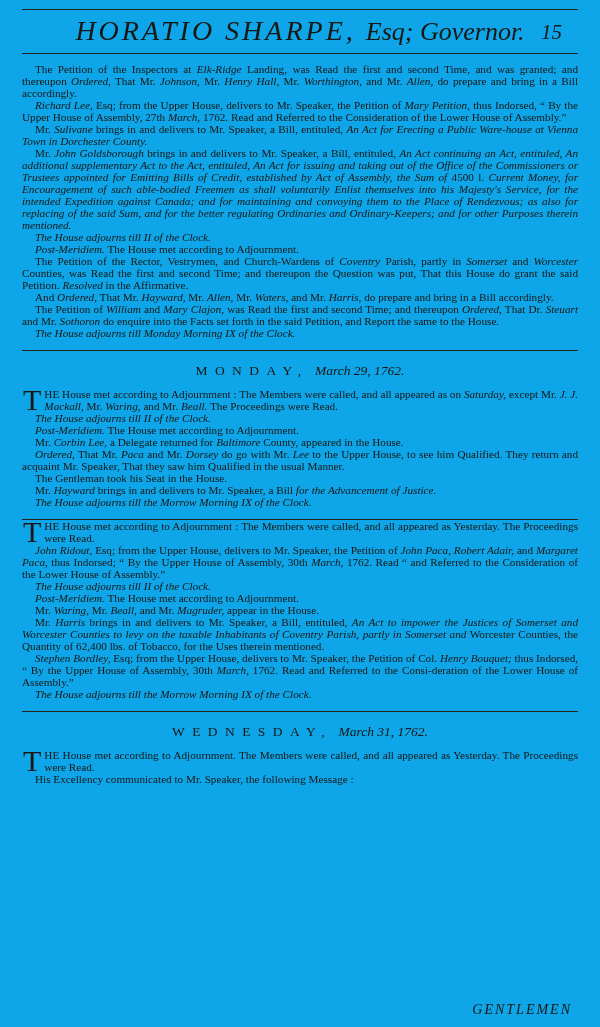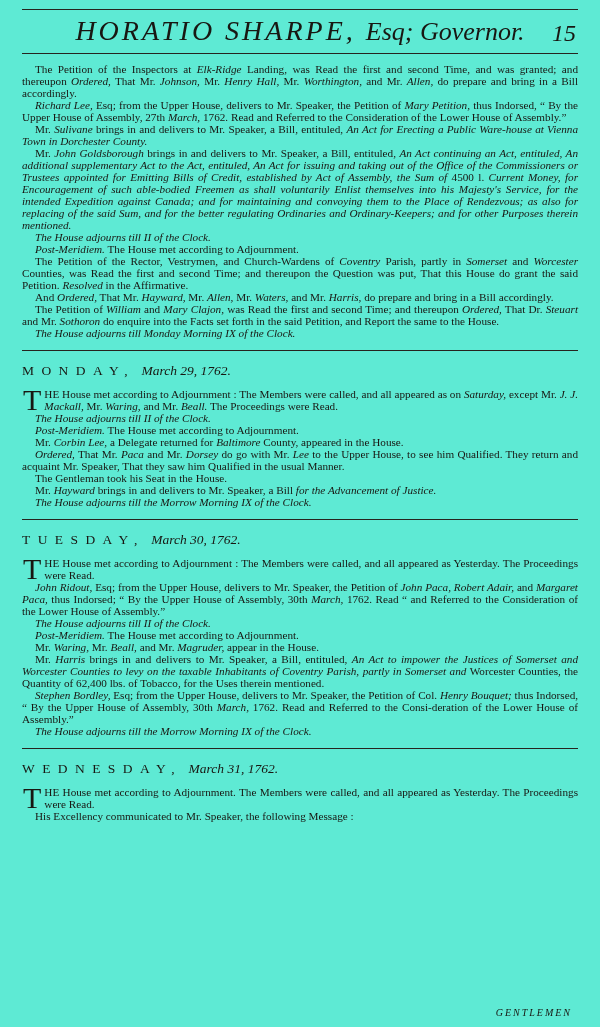--- a/index.html
+++ b/index.html
@@ -1,39 +1,39 @@
 <!DOCTYPE html>
 <html><head>
 <meta charset="utf-8">
 <style>
   * { margin:0; padding:0; box-sizing:border-box; }
   html, body { background:#dedbd3; }
   .page {
     width:600px; height:1027px; margin:0 auto; position:relative; overflow:hidden;
-    background:#5eead4; color:#181712;
+    background:#0ea5e9; color:#181712;
     font-family:"Liberation Serif", serif;
     padding:6px 22px 0;
   }
   .rule { border-top:1.5px solid #26241f; }
   .top-rule { margin-top:3px; }
   .page-header { position:relative; text-align:center; padding:5px 0 3px; white-space:nowrap; }
   .header-title-main { font-style:italic; font-size:28px; letter-spacing:3px; }
   .header-title-suffix { font-style:italic; font-size:26px; margin-left:6px; }
-  .page-number { position:absolute; right:2px; top:10px; font-style:italic; font-size:24px; }
+  .page-number { position:absolute; right:16px; top:10px; font-style:italic; font-size:21px; }
   .header-rule { margin:3px 0 9px; }
   .doc-body { font-size:11.2px; line-height:12px; text-align:justify; }
   p.para { text-indent:13px; margin:0; }
   p.has-drop { text-indent:0; }
   .it { font-style:italic; }
   .dropcap { float:left; font-size:30px; line-height:22px; padding:1px 3px 0 1px; }
   .section-rule { border-top:1px solid #26241f; margin-top:11px; }
-  .section-heading { margin:14px 0 11px; }
+  .section-heading { text-align:center; margin:14px 0 11px; }
   .section-heading .day { font-size:13.5px; letter-spacing:0.55em; }
   .section-heading .date { font-size:13.5px; font-style:italic; margin-left:3px; }
-  .catchword { position:absolute; right:28px; bottom:9px; font-style:italic; font-size:10px; letter-spacing:2px; }
+  .catchword { position:absolute; right:28px; bottom:9px; font-style:italic; font-size:14px; letter-spacing:2px; }
 </style>
 </head>
 <body>
 
 <div class="page">
   <div class="rule top-rule"></div>
 
   <header class="page-header">
     <span class="header-title-main">HORATIO SHARPE,</span>
     <span class="header-title-suffix">Esq; Governor.</span>
@@ -57,21 +57,20 @@
       <div class="section-heading"><span class="day">MONDAY,</span><span class="date"> March 29, 1762.</span></div>
       <p class="para has-drop"><span class="dropcap">T</span><span>HE House met according to Adjournment : The Members were called, and all appeared as on </span><span class="it">Saturday,</span><span> except Mr. </span><span class="it">J. J. Mackall,</span><span> Mr. </span><span class="it">Waring,</span><span> and Mr. </span><span class="it">Beall.</span><span> The Proceedings were Read.</span></p>
       <p class="para"><span class="it">The House adjourns till II of the Clock.</span></p>
       <p class="para"><span class="it">Post-Meridiem.</span><span> The House met according to Adjournment.</span></p>
       <p class="para"><span>Mr. </span><span class="it">Corbin Lee,</span><span> a Delegate returned for </span><span class="it">Baltimore</span><span> County, appeared in the House.</span></p>
       <p class="para"><span class="it">Ordered,</span><span> That Mr. </span><span class="it">Paca</span><span> and Mr. </span><span class="it">Dorsey</span><span> do go with Mr. </span><span class="it">Lee</span><span> to the Upper House, to see him Qualified. They return and acquaint Mr. Speaker, That they saw him Qualified in the usual Manner.</span></p>
       <p class="para"><span>The Gentleman took his Seat in the House.</span></p>
       <p class="para"><span>Mr. </span><span class="it">Hayward</span><span> brings in and delivers to Mr. Speaker, a Bill </span><span class="it">for the Advancement of Justice.</span></p>
       <p class="para"><span class="it">The House adjourns till the Morrow Morning IX of the Clock.</span></p>
       <div class="section-rule"></div>
-      <div class="section-heading"><span class="day">TUESDAY,</span><span class="date"> March 30, 1762.</span></div>
       <p class="para has-drop"><span class="dropcap">T</span><span>HE House met according to Adjournment : The Members were called, and all appeared as Yesterday. The Proceedings were Read.</span></p>
       <p class="para"><span class="it">John Ridout,</span><span> Esq; from the Upper House, delivers to Mr. Speaker, the Petition of </span><span class="it">John Paca, Robert Adair,</span><span> and </span><span class="it">Margaret Paca,</span><span> thus Indorsed; “ By the Upper House of Assembly, 30th </span><span class="it">March,</span><span> 1762. Read “ and Referred to the Consideration of the Lower House of Assembly.”</span></p>
       <p class="para"><span class="it">The House adjourns till II of the Clock.</span></p>
       <p class="para"><span class="it">Post-Meridiem.</span><span> The House met according to Adjournment.</span></p>
       <p class="para"><span>Mr. </span><span class="it">Waring,</span><span> Mr. </span><span class="it">Beall,</span><span> and Mr. </span><span class="it">Magruder,</span><span> appear in the House.</span></p>
       <p class="para"><span>Mr. </span><span class="it">Harris</span><span> brings in and delivers to Mr. Speaker, a Bill, entituled, </span><span class="it">An Act to impower the Justices of Somerset and Worcester Counties to levy on the taxable Inhabitants of Coventry Parish, partly in Somerset and</span><span> Worcester Counties, the Quantity of 62,400 lbs. of Tobacco, for the Uses therein mentioned.</span></p>
       <p class="para"><span class="it">Stephen Bordley,</span><span> Esq; from the Upper House, delivers to Mr. Speaker, the Petition of Col. </span><span class="it">Henry Bouquet;</span><span> thus Indorsed, “ By the Upper House of Assembly, 30th </span><span class="it">March,</span><span> 1762. Read and Referred to the Consi-deration of the Lower House of Assembly.”</span></p>
       <p class="para"><span class="it">The House adjourns till the Morrow Morning IX of the Clock.</span></p>
       <div class="section-rule"></div>
       <div class="section-heading"><span class="day">WEDNESDAY,</span><span class="date"> March 31, 1762.</span></div>

